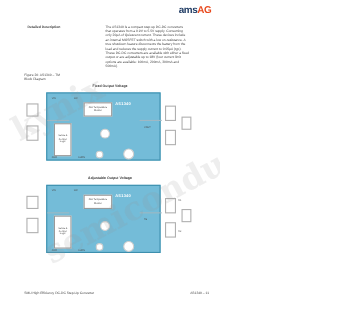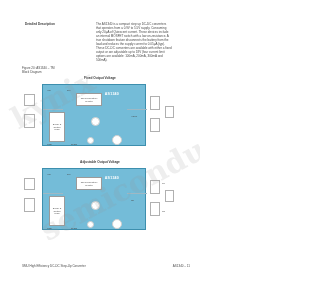--- a/index.html
+++ b/index.html
@@ -188,20 +188,25 @@
     right: 10px; top: 0;
     font-size: 3.0px;
     color: #4a4a4a;
   }
 </style>
 </head>
 <body>
 
 <div class="page">
 
+  <div class="header">
+    <div class="logo">
+      <span class="mark">ams</span><span class="accent">AG</span>
+    </div>
+  </div>
 
   <div class="section-title">Detailed Description</div>
 
   <div class="body-col">
     <p>The AS1340 is a compact step up DC-DC converters that operates from a 0.9V to 5.5V supply. Consuming only 20µA of Quiescent current. These devices include an internal MOSFET switch with a low on-resistance. A true shutdown feature disconnects the battery from the load and reduces the supply current to 0.05µA (typ). These DC-DC converters are available with either a fixed output or are adjustable up to 18V (four current limit options are available: 100mA, 200mA, 300mA and 500mA).</p>
   </div>
 
   <div class="fig-caption">
     <div>Figure 20: AS1340 – TM</div>
     <div>Block Diagram</div>

